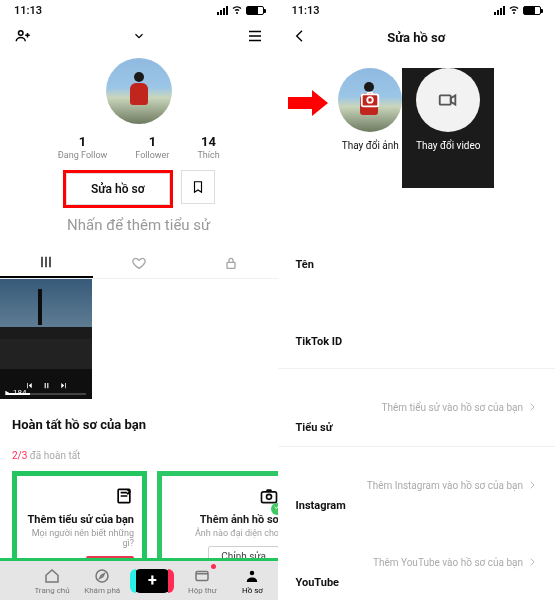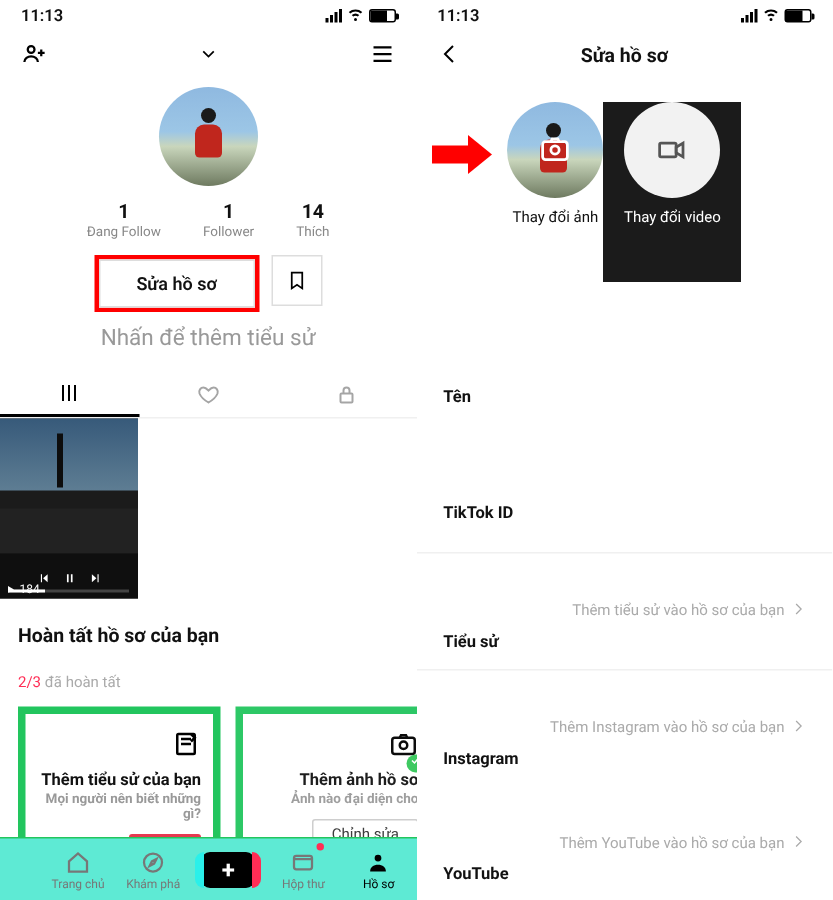--- a/index.html
+++ b/index.html
@@ -83,29 +83,29 @@
   .video .views{position:absolute; bottom:2px; left:3px; font-size:8px; display:flex; align-items:center; gap:2px;}
   .video-row { display:flex;}
 
   .card-section{ background:#fff; margin-top:8px; padding:10px 12px 0 12px;}
   .card-title{ font-weight:700; font-size:13px;}
   .card-sub{ font-size:10px; color:#aaa; margin-top:18px;}
   .cards{ display:flex; gap:10px; margin-top:10px;}
   .card{ min-width:135px; border:5px solid #22c55e; padding:10px 8px 8px 8px; text-align:right;}
   .card svg{width:20px; height:20px; margin-bottom:4px;}
   .card .ct{ font-weight:700; font-size:11px;}
-  .card .cs{ font-size:9px; color:#999; margin-top:2px;font-weight:bold;}
+  .card .cs{ font-size:9px; color:#999; margin-top:2px;}
   .card .cbtn{ margin-top:8px; background:#e63950; color:#fff; font-size:10px; padding:4px 12px; display:inline-block; border-radius:2px;}
   .card .cbtn.gray{ background:#fff; border:1px solid #ccc; color:#333;}
   .card.off{ opacity:.95;}
   .cardsvg{position:relative;}
   .greendot{ width:12px; height:12px; border-radius:50%; background:#34c759; position:absolute; right:-4px; bottom:-2px; display:flex; align-items:center; justify-content:center;}
   .greendot svg{width:8px;height:8px;}
 
-  .tabbar{ position:absolute; bottom:0; left:0; right:0; height:42px; border-top:1px solid #22c55e; display:flex; background:#5eead4;padding-left:27px;}
+  .tabbar{ position:absolute; bottom:0; left:0; right:0; height:42px; border-top:3px solid #22c55e; display:flex; background:#e5e5e5;padding-left:27px;}
   .titem{ flex:1; display:flex; flex-direction:column; align-items:center; justify-content:center; gap:1px; font-size:8px; color:#777;}
   .titem svg{ width:18px; height:18px;}
   .titem.active{ color:#000;}
   .titem.active svg{ fill:#000;}
   .plus{ width:36px; height:24px; background:#000; border-radius:6px; display:flex; align-items:center; justify-content:center; position:relative;}
   .plus::before{content:""; position:absolute; left:-4px; top:0; bottom:0; width:6px; background:#2af0ea; border-radius:6px 0 0 6px;}
   .plus::after{content:""; position:absolute; right:-4px; top:0; bottom:0; width:6px; background:#ff2d55; border-radius:0 6px 6px 0;}
   .plus span{color:#fff; font-size:16px; font-weight:700; z-index:1;}
   .reddot{position:absolute; top:3px; right:22%; width:5px; height:5px; border-radius:50%; background:#ff2d55;}
   .titem.relpos{position:relative;}

